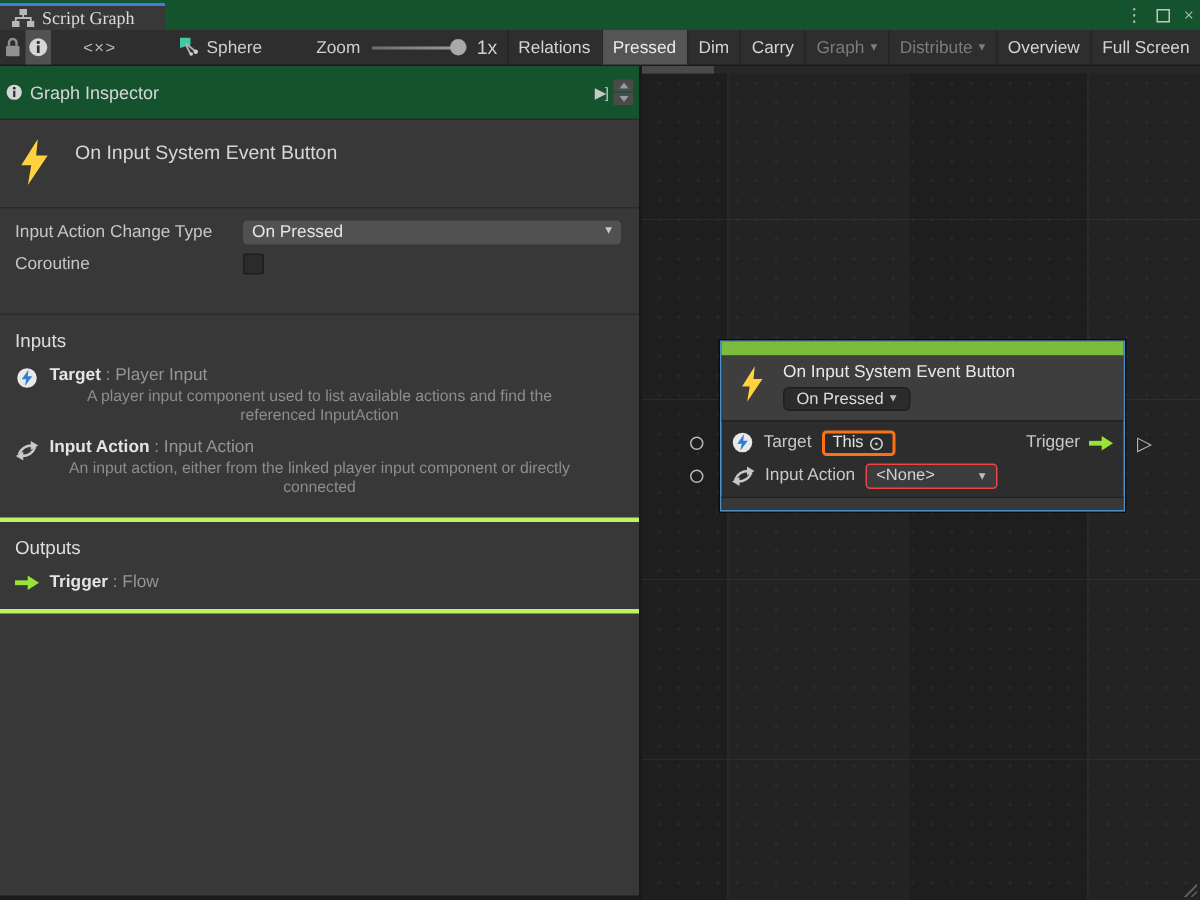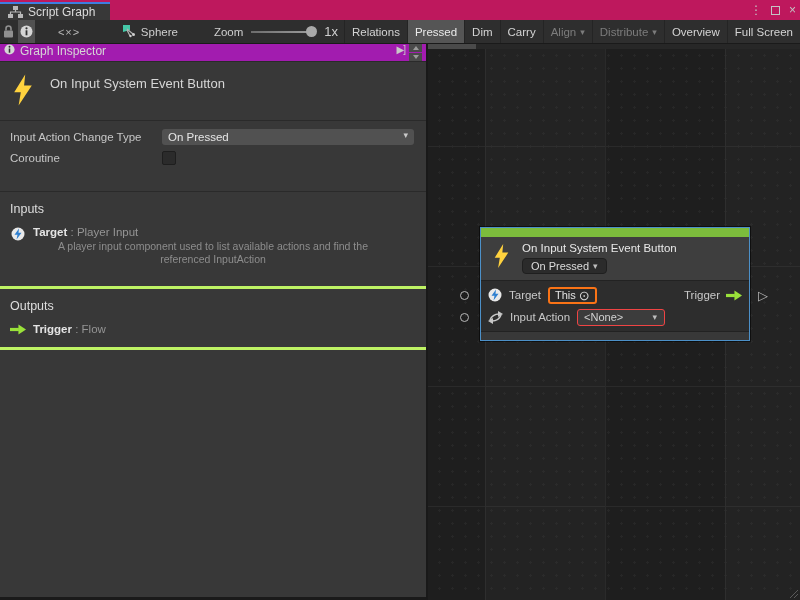--- a/index.html
+++ b/index.html
@@ -1,21 +1,21 @@
 <!DOCTYPE html>
 <html><head>
 <meta charset="utf-8">
 <style>
   * { margin:0; padding:0; box-sizing:border-box; }
   html,body { width:800px; height:600px; overflow:hidden; }
   body { font-family:"Liberation Sans", sans-serif; background:#1d1d1d; color:#d4d4d4; font-size:11.5px; -webkit-font-smoothing:antialiased; }
   .window { width:800px; height:600px; display:flex; flex-direction:column; background:#242424; }
 
   
-  .titlebar { height:20px; background:#be185d; display:flex; align-items:flex-end; position:relative; flex:none; }
+  .titlebar { height:20px; background:#14532d; display:flex; align-items:flex-end; position:relative; flex:none;font-family:Liberation Serif, serif; }
   .tab { height:18px; width:110px; background:#383838; display:flex; align-items:center; padding:0 8px; border-top:2px solid #3e7de0; font-size:12px; color:#dcdcdc; white-space:nowrap; }
   .tab svg { margin-right:5px; flex:none; }
   .win-controls { position:absolute; right:4px; top:3px; display:flex; align-items:center; gap:9px; height:14px; }
   .wc { color:#c4c4c4; font-size:12px; line-height:14px; cursor:default; text-align:center; }
   .wc-max { width:9px; height:9px; border:1.5px solid #c4c4c4; }
 
   
   .toolbar { height:24px; background:#2e2e2e; border-bottom:1px solid #1a1a1a; display:flex; align-items:stretch; flex:none; font-size:11.5px; }
   .tb-icon-btn { width:23px; display:flex; align-items:center; justify-content:center; }
   .tb-icon-btn.active { background:#515151; }
@@ -32,21 +32,21 @@
   .tb-btn.active { background:#555555; color:#eaeaea; }
   .tb-btn.disabled { color:#7c7c7c; }
   .caret::after { content:"▾"; font-size:9px; margin-left:4px; position:relative; top:-1px; }
   .tb-btn.disabled .caret::after { color:#7c7c7c; }
 
   
   .main { flex:1; display:flex; min-height:0; }
 
   
   .inspector { width:428px; flex:none; background:#383838; border-right:2px solid #191919; display:flex; flex-direction:column; border-bottom:3px solid #1a1a1a; }
-  .insp-header { height:18px; background:#a21caf; border-bottom:1px solid #2a2a2a; display:flex; padding:0 4px; flex:none; }
+  .insp-header { height:36px; background:#14532d; border-bottom:1px solid #2a2a2a; display:flex; align-items:center; padding:0 4px; flex:none; }
   .insp-header .title { margin-left:5px; color:#d6d6d6; font-size:12px; flex:1; }
   .dock-glyph { color:#c8c8c8; font-size:10px; margin-right:4px; letter-spacing:-1px; }
   .scroll-arrows { width:13px; display:flex; flex-direction:column; gap:1px; }
   .sarrow { height:8px; background:#4a4a4a; display:flex; align-items:center; justify-content:center; }
   .sarrow.up::after { content:""; border-left:3px solid transparent; border-right:3px solid transparent; border-bottom:4px solid #9a9a9a; }
   .sarrow.down::after { content:""; border-left:3px solid transparent; border-right:3px solid transparent; border-top:4px solid #9a9a9a; }
 
   .unit-title-block { display:flex; align-items:flex-start; padding:10px 10px 14px 10px; border-bottom:1px solid #2a2a2a; }
   .unit-title-block .bolt { margin:2px 16px 0 2px; flex:none; }
   .unit-title { font-size:13px; color:#d6d6d6; margin-top:4px; }
@@ -162,21 +162,21 @@
       <div class="tb-btn active">
           <span>Pressed</span>
         </div>
       <div class="tb-btn">
           <span>Dim</span>
         </div>
       <div class="tb-btn">
           <span>Carry</span>
         </div>
       <div class="tb-btn disabled">
-          <span>Align</span>
+          <span>Graph</span>
           <span class="caret"></span>
         </div>
       <div class="tb-btn disabled">
           <span>Distribute</span>
           <span class="caret"></span>
         </div>
       <div class="tb-btn">
           <span>Overview</span>
         </div>
       <div class="tb-btn">
@@ -231,20 +231,33 @@
             <circle cx="7" cy="7" r="6.5" fill="#e9e9e9"></circle>
             <polygon points="8,1.5 3.5,7.8 6.5,7.8 5.5,12.5 10.5,5.8 7.5,5.8" fill="#2e7fd0"></polygon>
           </svg>
           <div>
             <span class="port-name">Target</span>
             <span class="port-type">: Player Input</span>
             <div class="port-desc">A player input component used to list available actions and find the referenced InputAction</div>
           </div>
         </div>
 
+        <div class="port-row" style="margin-bottom:0;">
+          <svg class="port-icon" width="15" height="14" viewBox="0 0 15 14">
+            <path d="M2 10 C4 5 8 4 11 4" stroke="#c8c8c8" stroke-width="1.6" fill="none"></path>
+            <polygon points="10,1 15,4 10,7" fill="#c8c8c8"></polygon>
+            <path d="M13 5 C11 10 7 11 4 11" stroke="#c8c8c8" stroke-width="1.6" fill="none"></path>
+            <polygon points="5,8 0,11 5,14" fill="#c8c8c8"></polygon>
+          </svg>
+          <div>
+            <span class="port-name">Input Action</span>
+            <span class="port-type">: Input Action</span>
+            <div class="port-desc">An input action, either from the linked player input component or directly connected</div>
+          </div>
+        </div>
       </div>
 
       <div class="section">
         <div class="section-heading">Outputs</div>
         <div class="port-row" style="margin-bottom:0;">
           <svg class="port-icon" width="16" height="11" viewBox="0 0 18 11">
             <rect x="0" y="3.7" width="10" height="3.6" fill="#9ae23a"></rect>
             <polygon points="9.5,0 18,5.5 9.5,11" fill="#9ae23a"></polygon>
           </svg>
           <div>

